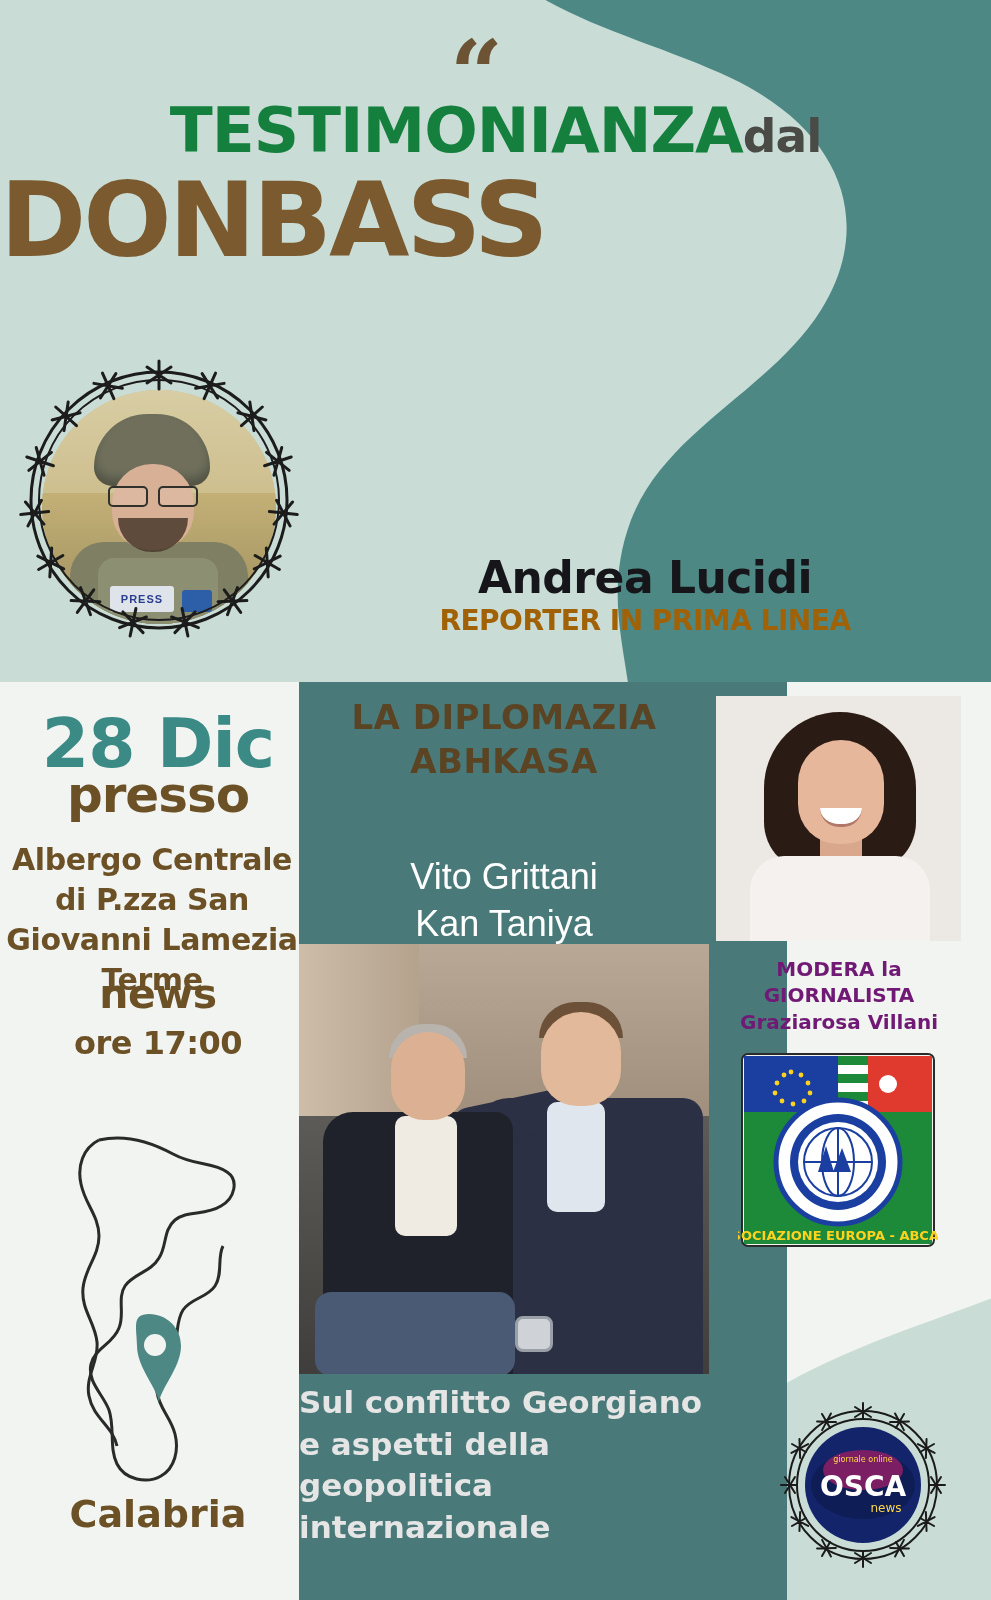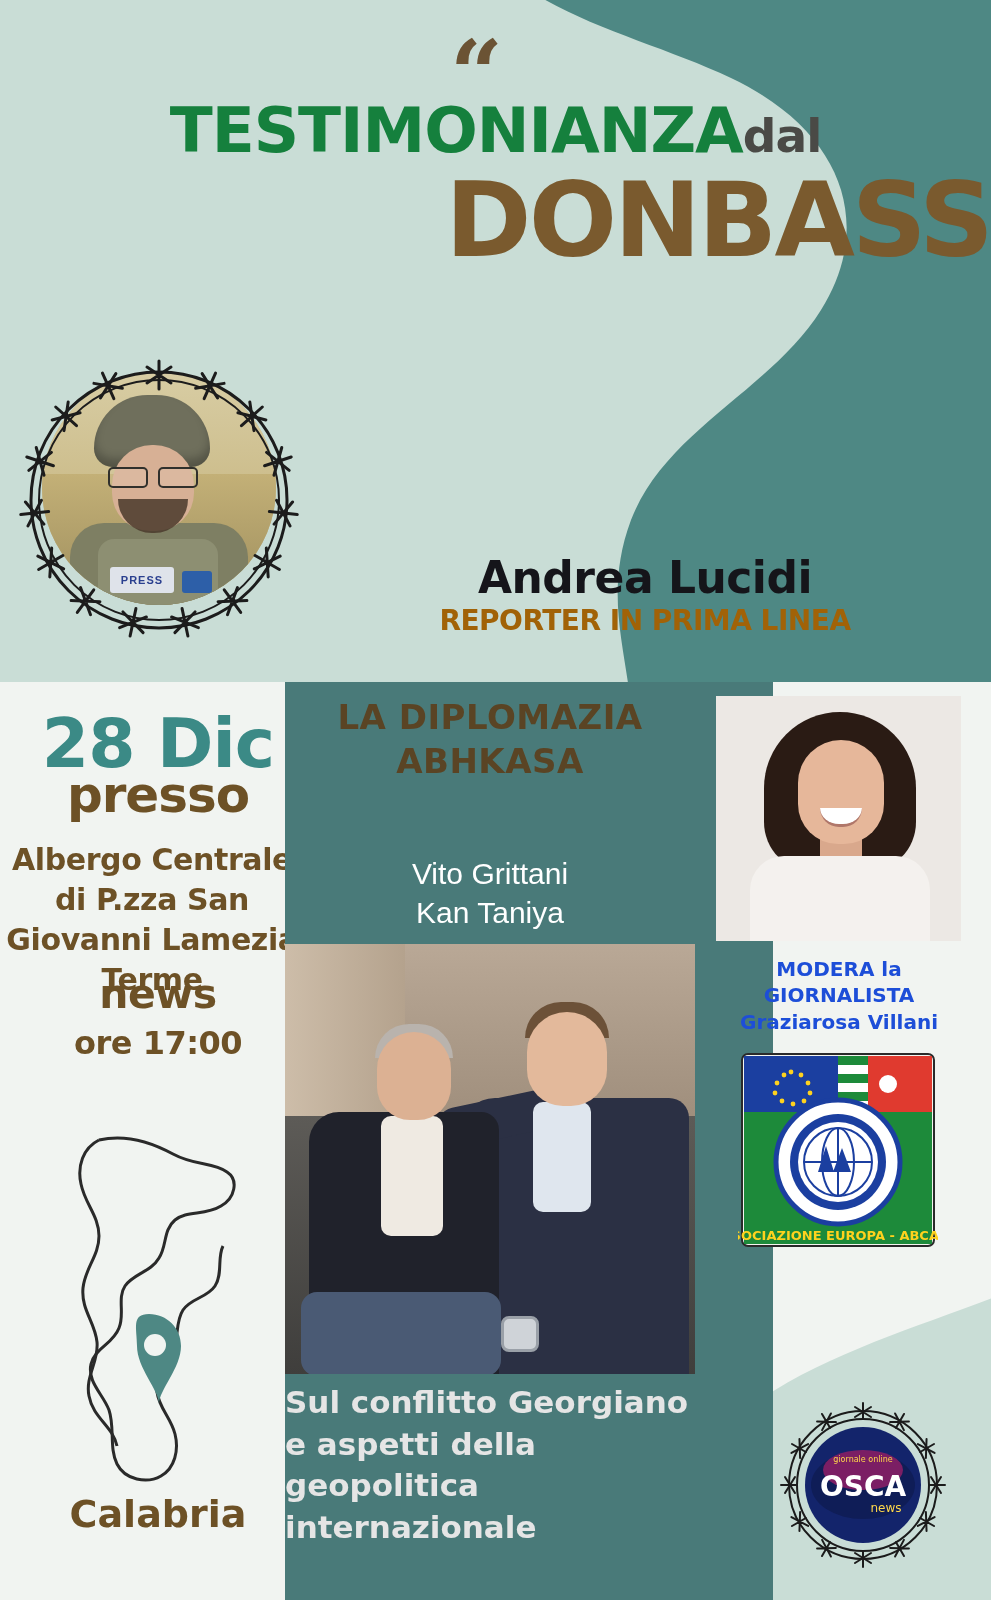--- a/index.html
+++ b/index.html
@@ -71,41 +71,41 @@
     font-family: "DejaVu Sans", sans-serif;
     font-size: 47px;
     font-weight: 700;
     color: #4a4a46;
     letter-spacing: -1px;
   }
   .title-row2 {
     position: absolute;
     left: 0; top: 168px;
     width: 991px;
-    text-align: right;
+    text-align: left;
     white-space: nowrap;
     font-family: "DejaVu Sans", sans-serif;
     font-size: 104px;
     font-weight: 700;
     letter-spacing: -3px;
     color: #7a5a2e;
     line-height: 1;
   }
 
   
   .portrait-wrap {
     position: absolute;
     left: 14px;
     top: 355px;
     width: 290px;
     height: 290px;
   }
   .portrait-photo {
     position: absolute;
-    left: 28px; top: 16px;
+    left: 28px; top: 35px;
     width: 234px; height: 234px;
     border-radius: 50%;
     overflow: hidden;
     background: linear-gradient(#cdbd8e 0%, #c9b887 45%, #b8a97c 100%);
   }
   .p-sky {
     position:absolute; left:0; top:0; width:100%; height:46%;
     background: linear-gradient(#d8cda4, #cdbe8d);
   }
   .p-field {
@@ -271,21 +271,21 @@
     text-align: center;
     font-family: "DejaVu Sans", sans-serif;
     font-size: 38px;
     font-weight: 700;
     color: #6d5126;
   }
 
   
   .center-panel {
     position: absolute;
-    left: 285px; top: 0;
+    left: 299px; top: 0;
     width: 488px; height: 918px;
     background: #497a79;
     overflow: hidden;
   }
   .panel-title {
     position: absolute;
     left: 0; top: 14px;
     width: 410px;
     text-align: center;
     font-family: "DejaVu Sans", sans-serif;
@@ -294,21 +294,21 @@
     color: #5a4424;
     line-height: 1.28;
     letter-spacing: 0.5px;
   }
   .panel-speakers {
     position: absolute;
     left: 0; top: 172px;
     width: 410px;
     text-align: center;
     font-family: "Liberation Sans", sans-serif;
-    font-size: 30px;
+    font-size: 36px;
     color: #ffffff;
     line-height: 1.3;
   }
   .duo-photo {
     position: absolute;
     left: 0; top: 262px;
     width: 410px; height: 430px;
     overflow: hidden;
     background: #2c2f3a;
   }
@@ -410,21 +410,21 @@
     background:#d9a88c;
   }
   .moderator-role {
     position: absolute;
     left: 700px; top: 274px;
     width: 278px;
     text-align: center;
     font-family: "DejaVu Sans", sans-serif;
     font-size: 20px;
     font-weight: 700;
-    color: #1d4ed8;
+    color: #701a75;
     line-height: 1.32;
   }
   .emblem {
     position: absolute;
     left: 738px; top: 368px;
     width: 200px; height: 200px;
   }
   .osca-logo {
     position: absolute;
     left: 778px; top: 718px;

